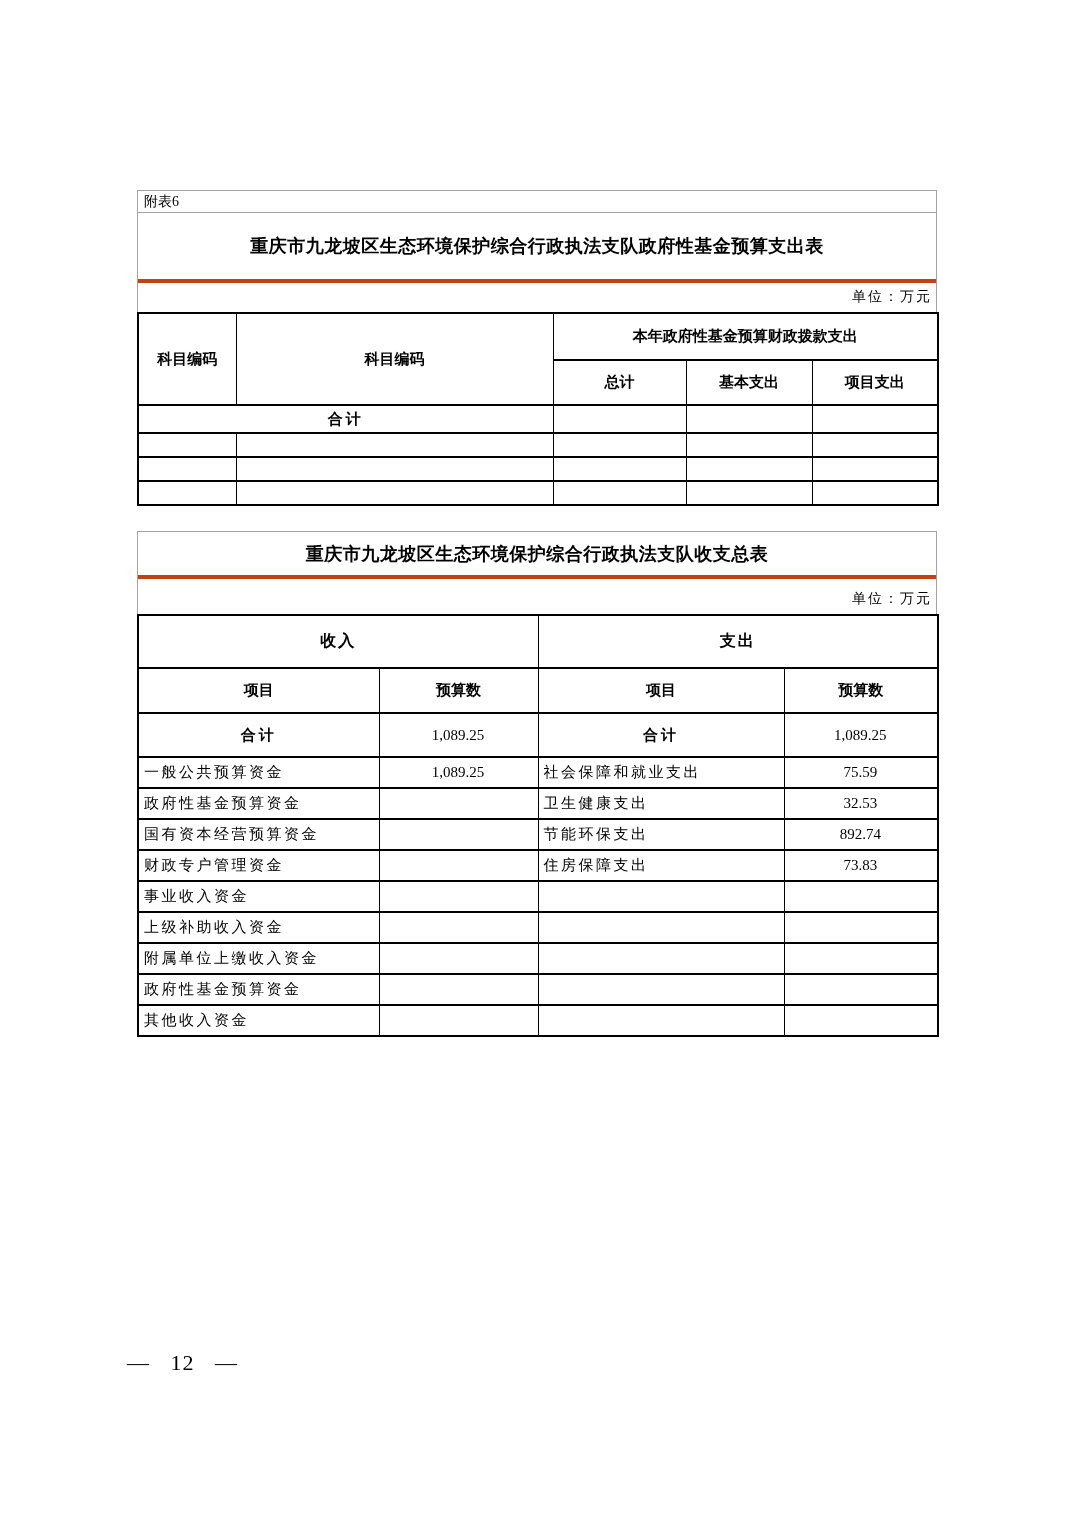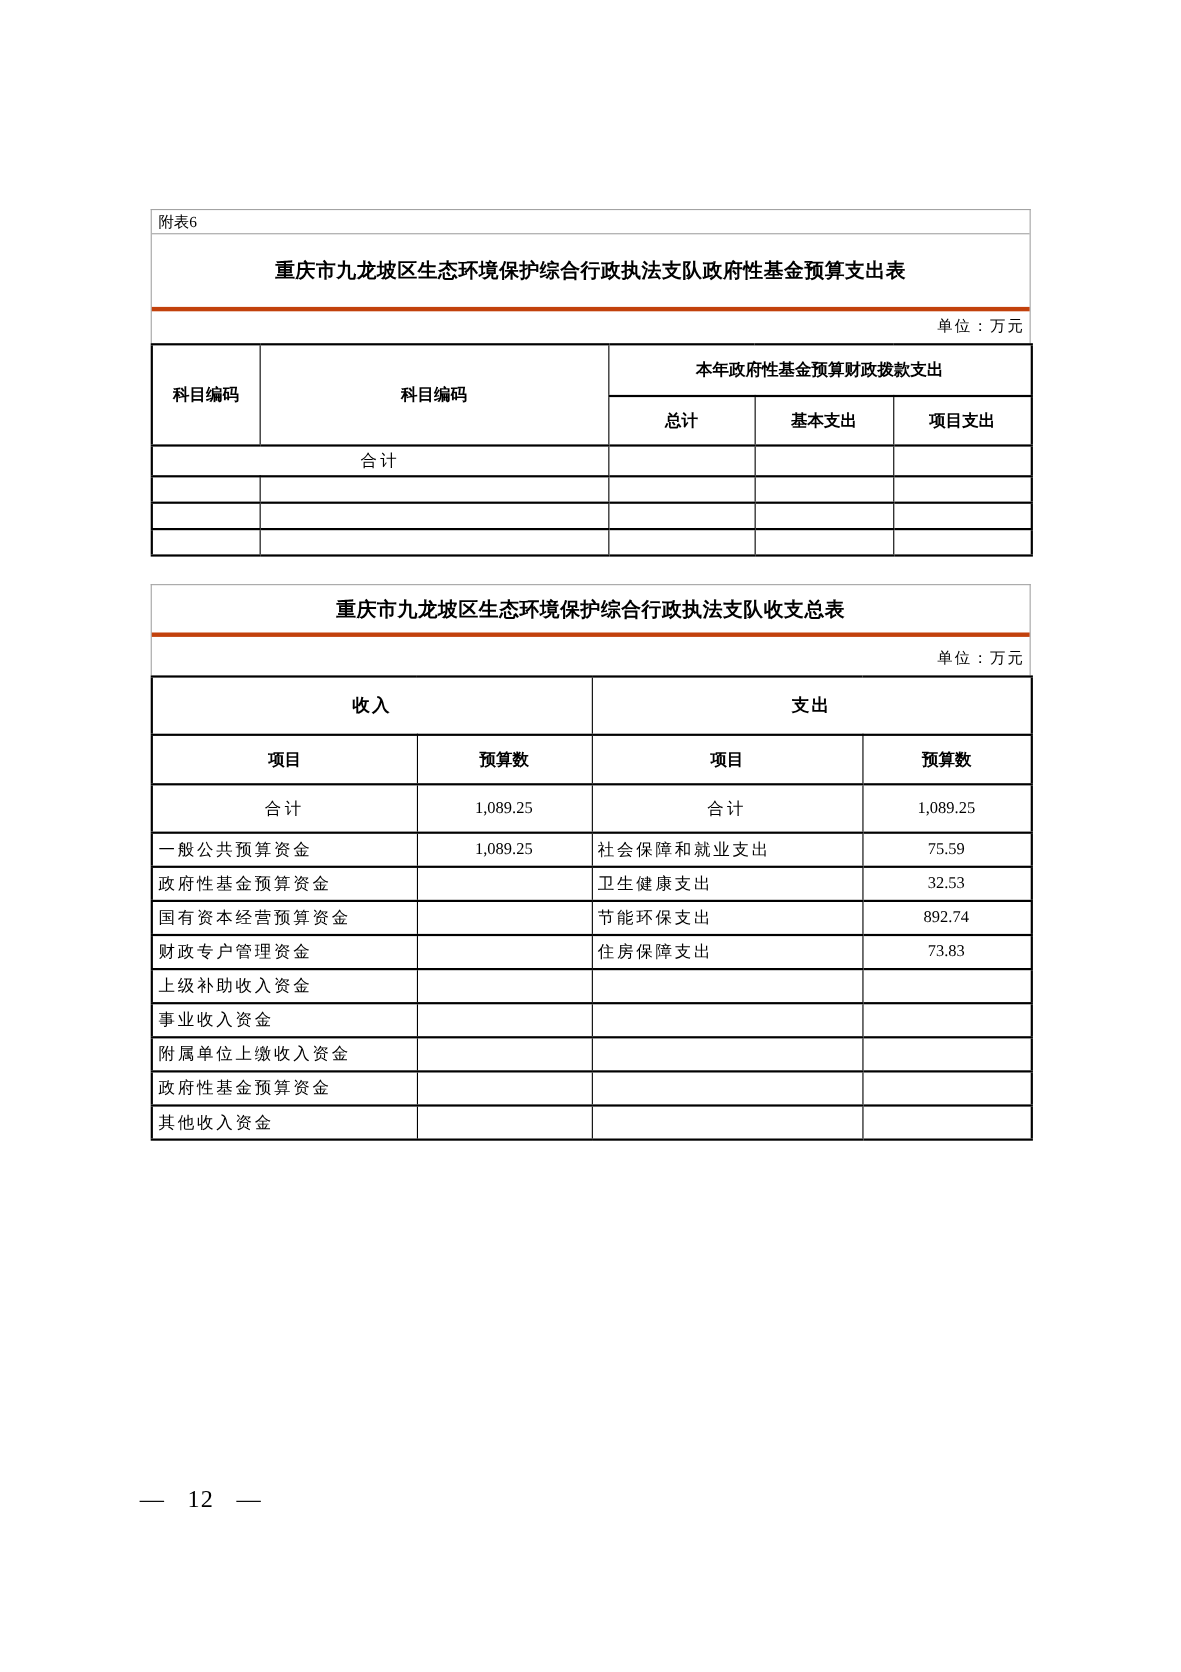--- a/index.html
+++ b/index.html
@@ -65,21 +65,21 @@
     letter-spacing: 2.5px;
     padding-left: 5px;
     margin-top: 28px;
   }
   .cell-num {
     text-align: center;
     letter-spacing: 0;
     padding-right: 5px;
     font-size: 15px;
   }
-  .cell-total { font-weight: normal; text-align: center; letter-spacing: 3px; }
+  .cell-total { font-weight: bold; text-align: center; letter-spacing: 3px; }
   .big-head { font-size: 16px; letter-spacing: 2px; }
   .footer {
     position: absolute;
     left: 127px;
     top: 1350px;
     font-size: 22px;
     word-spacing: 14px;
     letter-spacing: 1px;
   }
 </style>
@@ -189,27 +189,27 @@
       <td class="cell-item">节能环保支出</td>
       <td class="cell-num">892.74</td>
     </tr>
     <tr style="height:31px">
       <td class="cell-item">财政专户管理资金</td>
       <td class="cell-num"></td>
       <td class="cell-item">住房保障支出</td>
       <td class="cell-num">73.83</td>
     </tr>
     <tr style="height:31px">
+      <td class="cell-item">事业收入资金</td>
+      <td class="cell-num"></td>
+      <td class="cell-item"></td>
+      <td class="cell-num"></td>
+    </tr>
+    <tr style="height:31px">
       <td class="cell-item">上级补助收入资金</td>
-      <td class="cell-num"></td>
-      <td class="cell-item"></td>
-      <td class="cell-num"></td>
-    </tr>
-    <tr style="height:31px">
-      <td class="cell-item">事业收入资金</td>
       <td class="cell-num"></td>
       <td class="cell-item"></td>
       <td class="cell-num"></td>
     </tr>
     <tr style="height:31px">
       <td class="cell-item">附属单位上缴收入资金</td>
       <td class="cell-num"></td>
       <td class="cell-item"></td>
       <td class="cell-num"></td>
     </tr>

